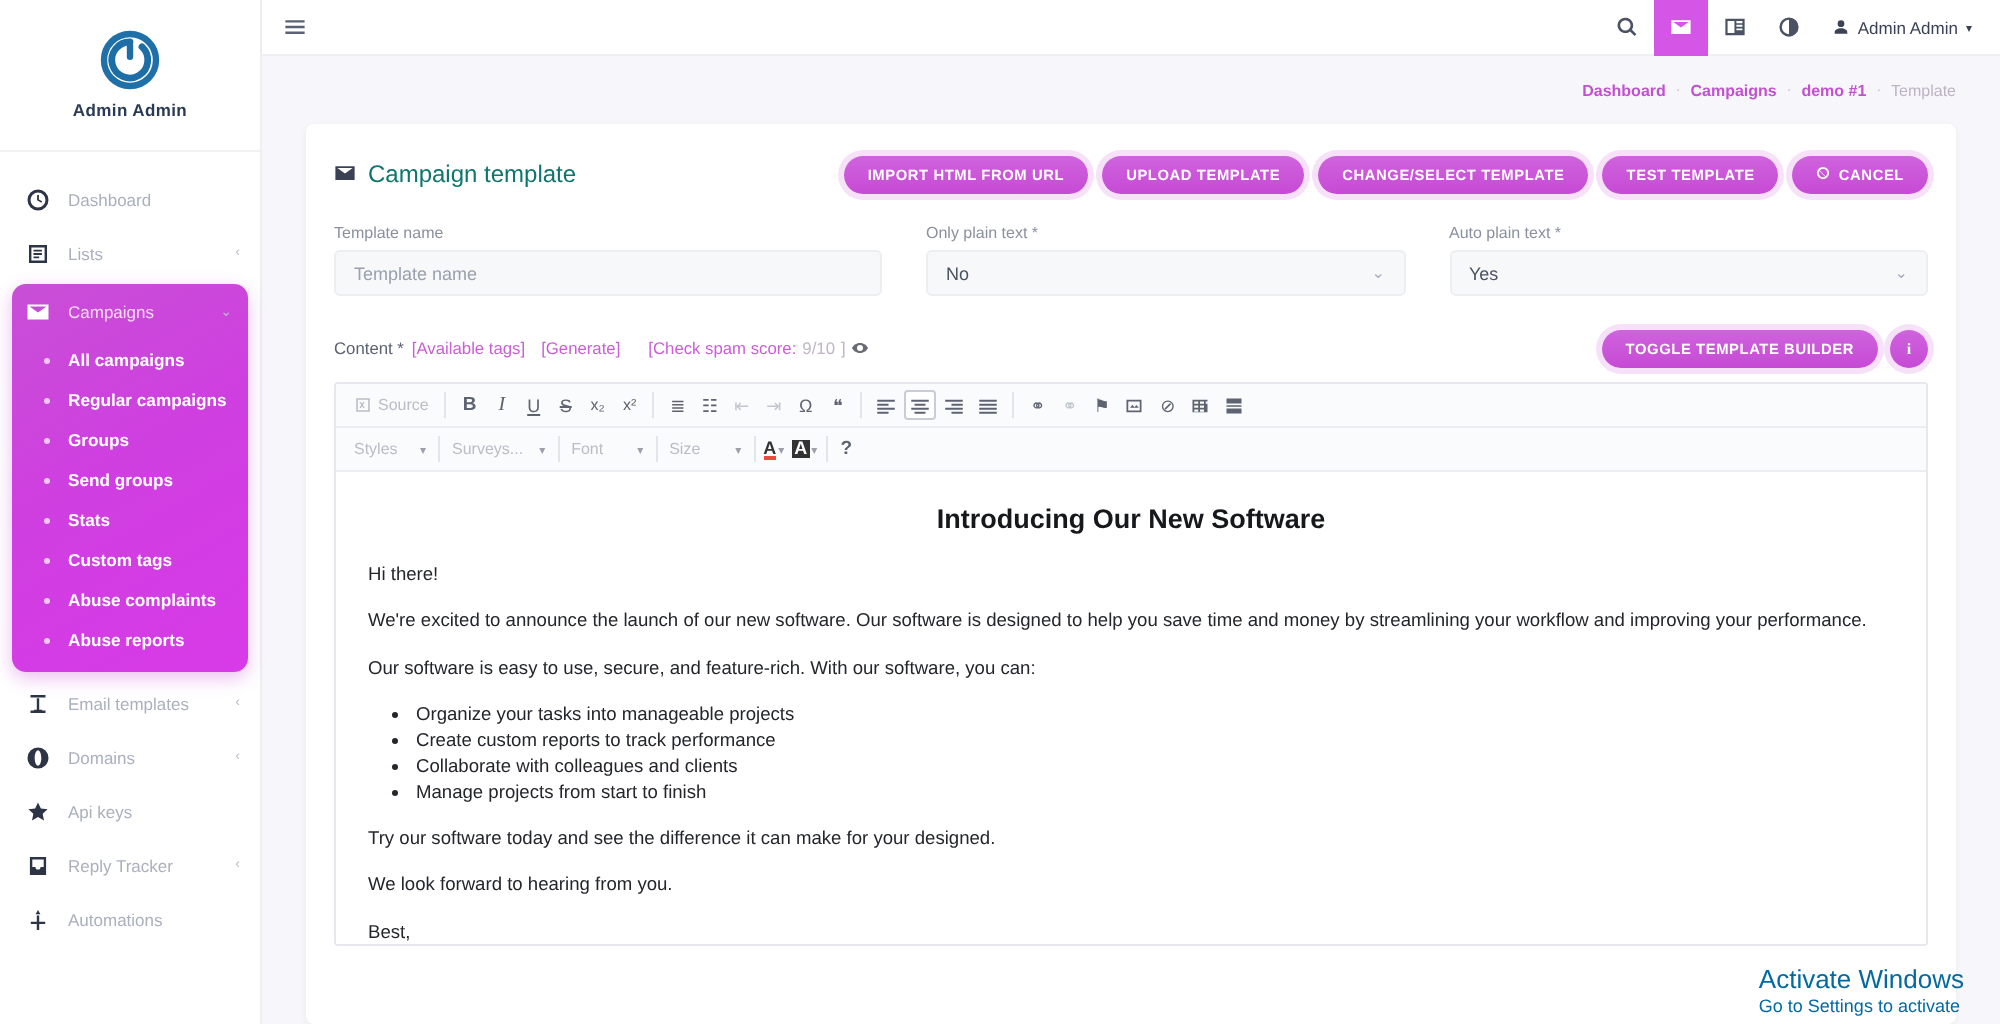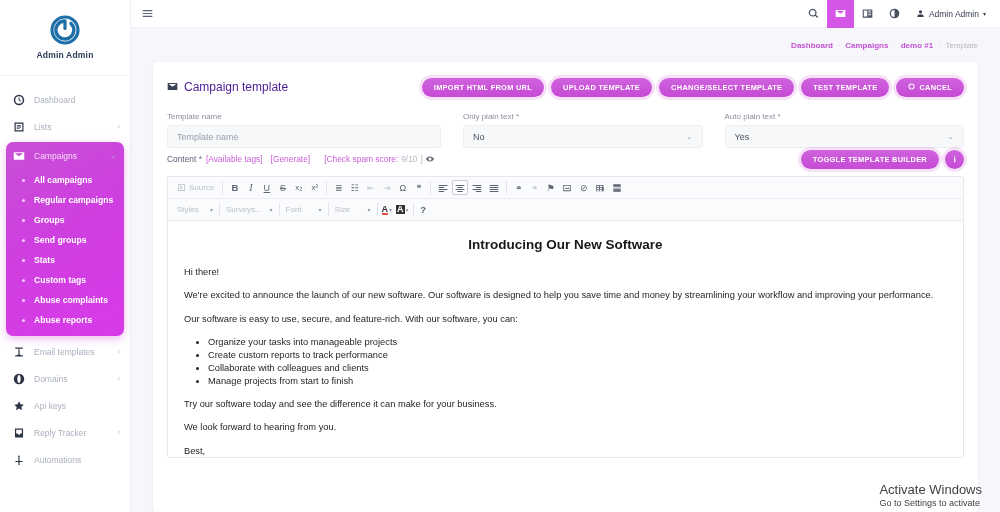--- a/index.html
+++ b/index.html
@@ -82,21 +82,21 @@
   .crumbs .sep { color: #c9b9cd; font-size: 7px; }
   .crumbs .cur { color: #bdb3c4; }
 
   .card {
     margin: 0 22px; background: #ffffff; border-radius: 4px;
     box-shadow: 0 1px 3px rgba(40,40,70,.07);
     flex: 1; padding: 14px 14px 0 14px; overflow: hidden;
   }
 
   .card-head { display: flex; align-items: center; height: 22px; }
-  .card-title { display: flex; align-items: center; gap: 6px; font-size: 12px; color: #4c1d95; }
+  .card-title { display: flex; align-items: center; gap: 6px; font-size: 12px; color: #0f766e; }
   .card-title svg { width: 11px; height: 9px; fill: #3a4154; }
   .head-actions { margin-left: auto; display: flex; align-items: center; gap: 7px; }
   .pill {
     height: 19px; padding: 0 12px; border-radius: 10px; border: none;
     background: linear-gradient(180deg, #cf63dd, #c64ad5);
     color: #fff; font-size: 7.4px; font-weight: 700; letter-spacing: .3px;
     display: flex; align-items: center; justify-content: center; gap: 4px;
     font-family: "Liberation Sans", sans-serif; cursor: pointer;
     box-shadow: 0 0 0 3px rgba(209,90,224,.18);
   }
@@ -109,21 +109,21 @@
   .ctrl {
     height: 23px; border-radius: 3px; background: #f7f8fa;
     border: 1px solid #eceef2; display: flex; align-items: center;
     padding: 0 9px; font-size: 9px; color: #6d7386; cursor: text;
   }
   .ctrl.sel { cursor: pointer; color: #4b5163; }
   .ctrl .val { flex: 1; }
   .ctrl .chev { font-size: 8px; color: #a9aebb; }
   .ctrl .ph { color: #9aa0b0; }
 
-  .content-row { display: flex; align-items: center; margin-top: 1px; height: 20px; }
+  .content-row { display: flex; align-items: center; margin-top: 16px; height: 20px; }
   .content-lbl { font-size: 8.4px; color: #5c6274; }
   .lnk { color: #c95ed6; font-size: 8.4px; margin-left: 4px; cursor: pointer; }
   .spam { margin-left: 14px; font-size: 8.4px; color: #c95ed6; display: flex; align-items: center; gap: 3px; }
   .spam .score { color: #c0b6c6; }
   .spam svg { width: 8px; height: 6px; fill: #6b6b78; }
   .content-actions { margin-left: auto; display: flex; align-items: center; gap: 6px; }
   .ibtn {
     width: 19px; height: 19px; border-radius: 50%;
     background: linear-gradient(180deg, #cf63dd, #c64ad5);
     display: flex; align-items: center; justify-content: center;
@@ -166,21 +166,21 @@
   .swB { font-size: 9px; font-weight: 700; color: #fff; background: #333; padding: 0 1px; line-height: 9px; }
 
   .doc { padding: 16px 16px 0 16px; background: #fff; height: 236px; overflow: hidden; }
   .doc h1 { text-align: center; font-size: 13.5px; font-weight: 700; color: #17181c; margin-bottom: 14px; }
   .doc p { font-size: 9.3px; line-height: 1.45; color: #24262c; margin-bottom: 10px; }
   .doc ul { margin: 0 0 10px 24px; }
   .doc li { font-size: 9.3px; line-height: 1.38; color: #24262c; list-style: disc; }
 
   .watermark {
     position: absolute; right: 18px; bottom: 4px; text-align: left;
-    color: #404040; pointer-events: none; z-index: 9;
+    color: #0369a1; pointer-events: none; z-index: 9;
   }
   .wm1 { font-size: 13px; }
   .wm2 { font-size: 9px; margin-top: 1px; }
 </style>
 </head>
 <body>
 
 <div id="app">
 
   <aside class="sidebar">
@@ -545,21 +545,21 @@
           <h1>Introducing Our New Software</h1>
           <p>Hi there!</p>
           <p>We're excited to announce the launch of our new software. Our software is designed to help you save time and money by streamlining your workflow and improving your performance.</p>
           <p>Our software is easy to use, secure, and feature-rich. With our software, you can:</p>
           <ul>
             <li>Organize your tasks into manageable projects</li>
             <li>Create custom reports to track performance</li>
             <li>Collaborate with colleagues and clients</li>
             <li>Manage projects from start to finish</li>
           </ul>
-          <p>Try our software today and see the difference it can make for your business.</p>
+          <p>Try our software today and see the difference it can make for your designed.</p>
           <p>We look forward to hearing from you.</p>
           <p>Best,</p>
         </div>
       </div>
     </div>
   </div>
 
   <div class="watermark">
     <div class="wm1">Activate Windows</div>
     <div class="wm2">Go to Settings to activate</div>

